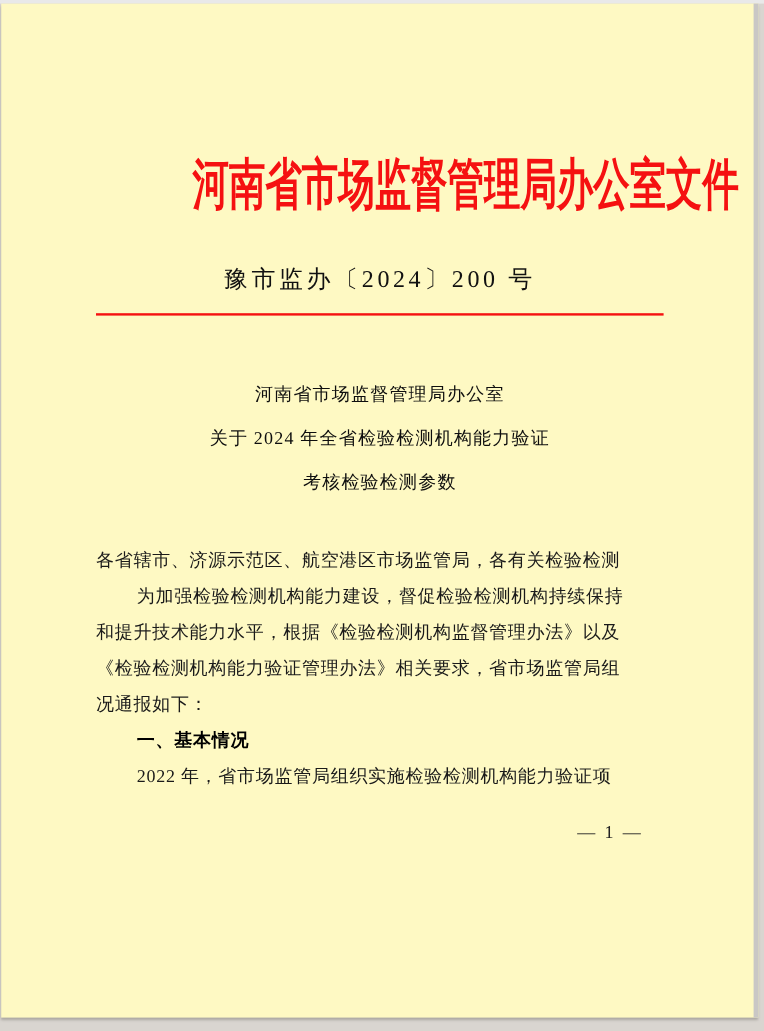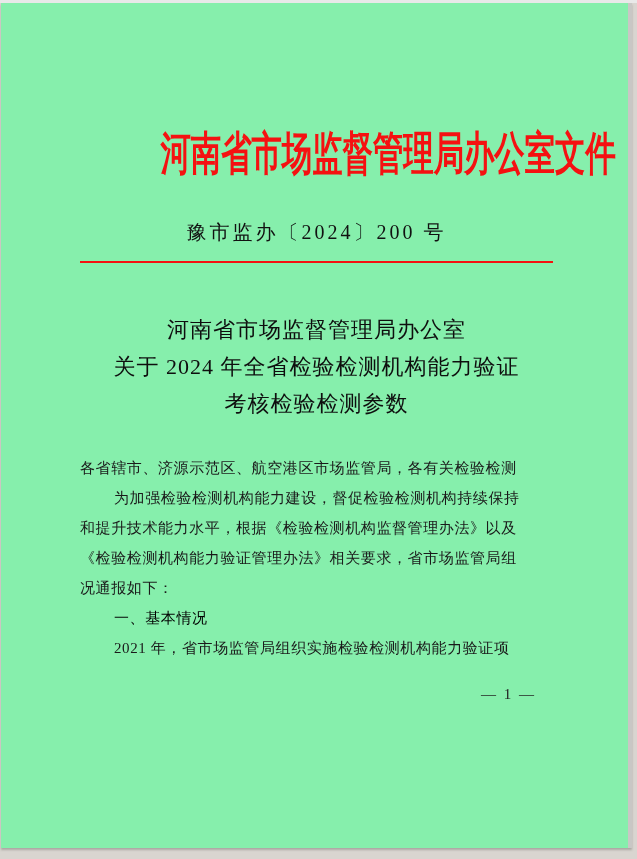--- a/index.html
+++ b/index.html
@@ -15,21 +15,21 @@
     background:#d9d5d0;
   }
   .viewer::before{ 
     content:""; position:absolute; left:0; top:0; right:0; height:3px;
     background:#e9e9e9;
   }
   .page{
     position:absolute;
     left:1px; top:3px;
     width:631px; height:845px;
-    background:#86efac;
+    background:#fef9c3;
     border-right:4px solid #c9c7c5;
     box-shadow:0 2px 2px rgba(90,85,80,0.35);
   }
   .content{
     position:relative;
     width:100%; height:100%;
     padding:0 75px 0 79px;
     color:#1c1c1c;
   }
   .letterhead{
@@ -51,36 +51,36 @@
     letter-spacing:3px;
     color:#111;
   }
   .red-line{
     margin-top:15px;
     height:2px;
     background:#f51111;
   }
   .doc-title{
     margin-top:48px;
-    font-size:22px;
+    font-size:15px;
     line-height:37px;
     text-align:center;
     letter-spacing:1px;
     color:#0e0e0e;
   }
   .body-text{
     margin-top:31px;
     font-size:15px;
     line-height:30px;
     letter-spacing:0.6px;
     color:#1a1a1a;
   }
   .line{ white-space:nowrap; }
   .line.indent{ text-indent:34px; }
-  .line.heading{ font-weight:normal; color:#000; }
+  .line.heading{ font-weight:bold; color:#000; }
   .page-number{
     margin-top:23px;
     text-align:right;
     padding-right:17px;
     font-size:15px;
     letter-spacing:2px;
     color:#222;
   }
 </style>
 </head>
@@ -102,20 +102,20 @@
         <div class="title-line">考核检验检测参数</div>
       </div>
 
       <div class="body-text">
         <div class="line">各省辖市、济源示范区、航空港区市场监管局，各有关检验检测</div>
         <div class="line indent">为加强检验检测机构能力建设，督促检验检测机构持续保持</div>
         <div class="line">和提升技术能力水平，根据《检验检测机构监督管理办法》以及</div>
         <div class="line">《检验检测机构能力验证管理办法》相关要求，省市场监管局组</div>
         <div class="line">况通报如下：</div>
         <div class="line heading indent">一、基本情况</div>
-        <div class="line indent">2021 年，省市场监管局组织实施检验检测机构能力验证项</div>
+        <div class="line indent">2022 年，省市场监管局组织实施检验检测机构能力验证项</div>
       </div>
 
       <div class="page-number">— 1 —</div>
 
     </div>
   </div>
 </div>
 
 </body></html>

